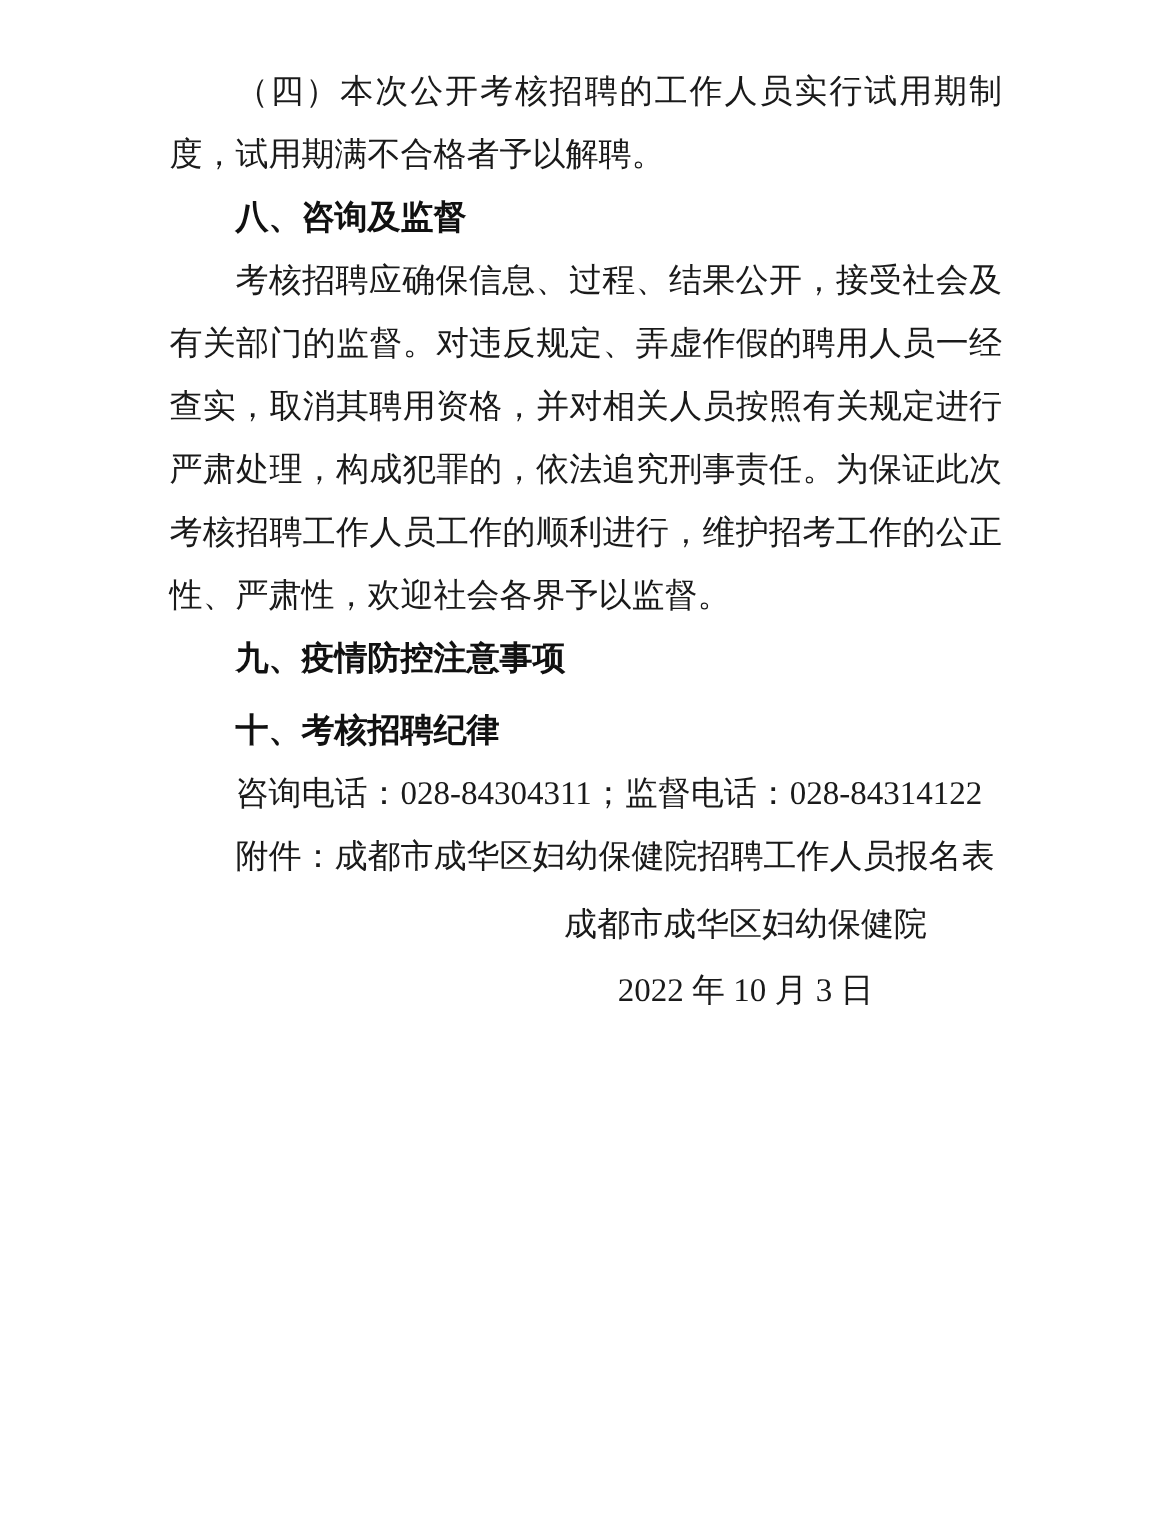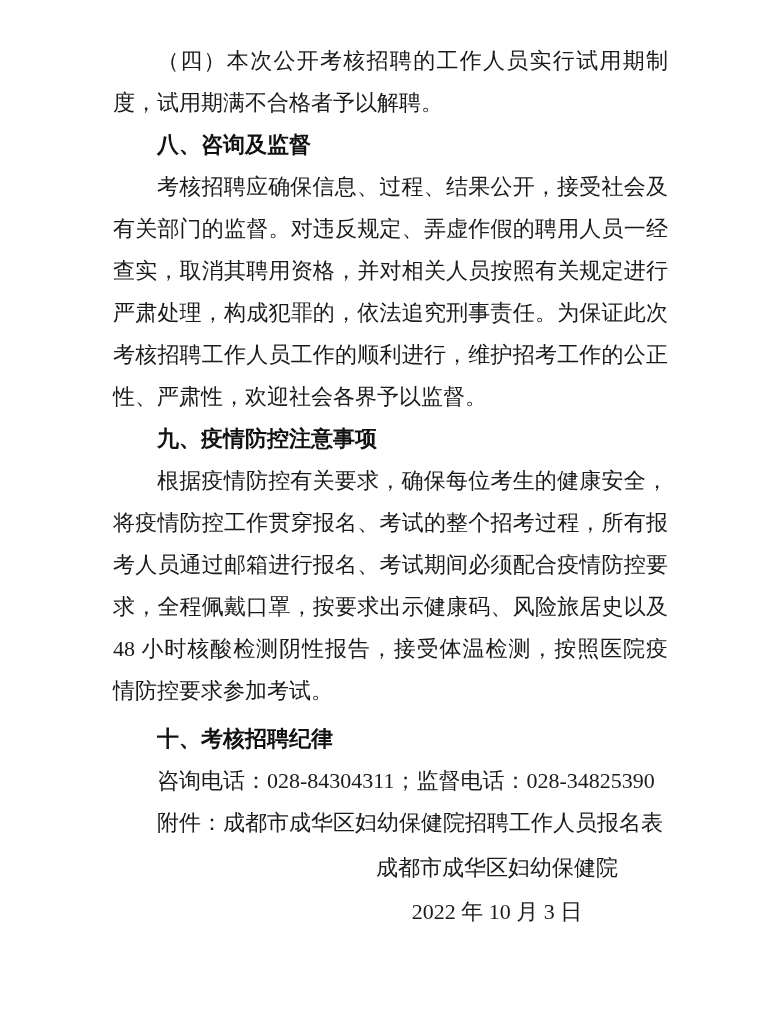--- a/index.html
+++ b/index.html
@@ -67,25 +67,24 @@
   <div class="content">
 
     <p class="body">（四）本次公开考核招聘的工作人员实行试用期制度，试用期满不合格者予以解聘。</p>
 
     <h2 class="heading">八、咨询及监督</h2>
 
     <p class="body">考核招聘应确保信息、过程、结果公开，接受社会及有关部门的监督。对违反规定、弄虚作假的聘用人员一经查实，取消其聘用资格，并对相关人员按照有关规定进行严肃处理，构成犯罪的，依法追究刑事责任。为保证此次考核招聘工作人员工作的顺利进行，维护招考工作的公正性、严肃性，欢迎社会各界予以监督。</p>
 
     <h2 class="heading">九、疫情防控注意事项</h2>
 
-    <p class="body">根据疫情防控有关要求，确保每位考生的健康安全，将疫情防控工作贯穿报名、考试的整个招考过程，所有报考人员通过邮箱进行报名、考试期间必须配合疫情防控要求，全程佩戴口罩，按要求出示健康码、风险旅居史以及 48 小时核酸检测阴性报告，接受体温检测，按照医院疫情防控要求参加考试。</p>
 
     <h2 class="heading gap-before">十、考核招聘纪律</h2>
 
-    <p class="plain">咨询电话：028-84304311；监督电话：028-34825390</p>
+    <p class="plain">咨询电话：028-84304311；监督电话：028-84314122</p>
 
     <p class="plain">附件：成都市成华区妇幼保健院招聘工作人员报名表</p>
 
     <div class="signature-block">
       <div>成都市成华区妇幼保健院</div>
       <div>2022 年 10 月 3 日</div>
     </div>
 
   </div>
 

